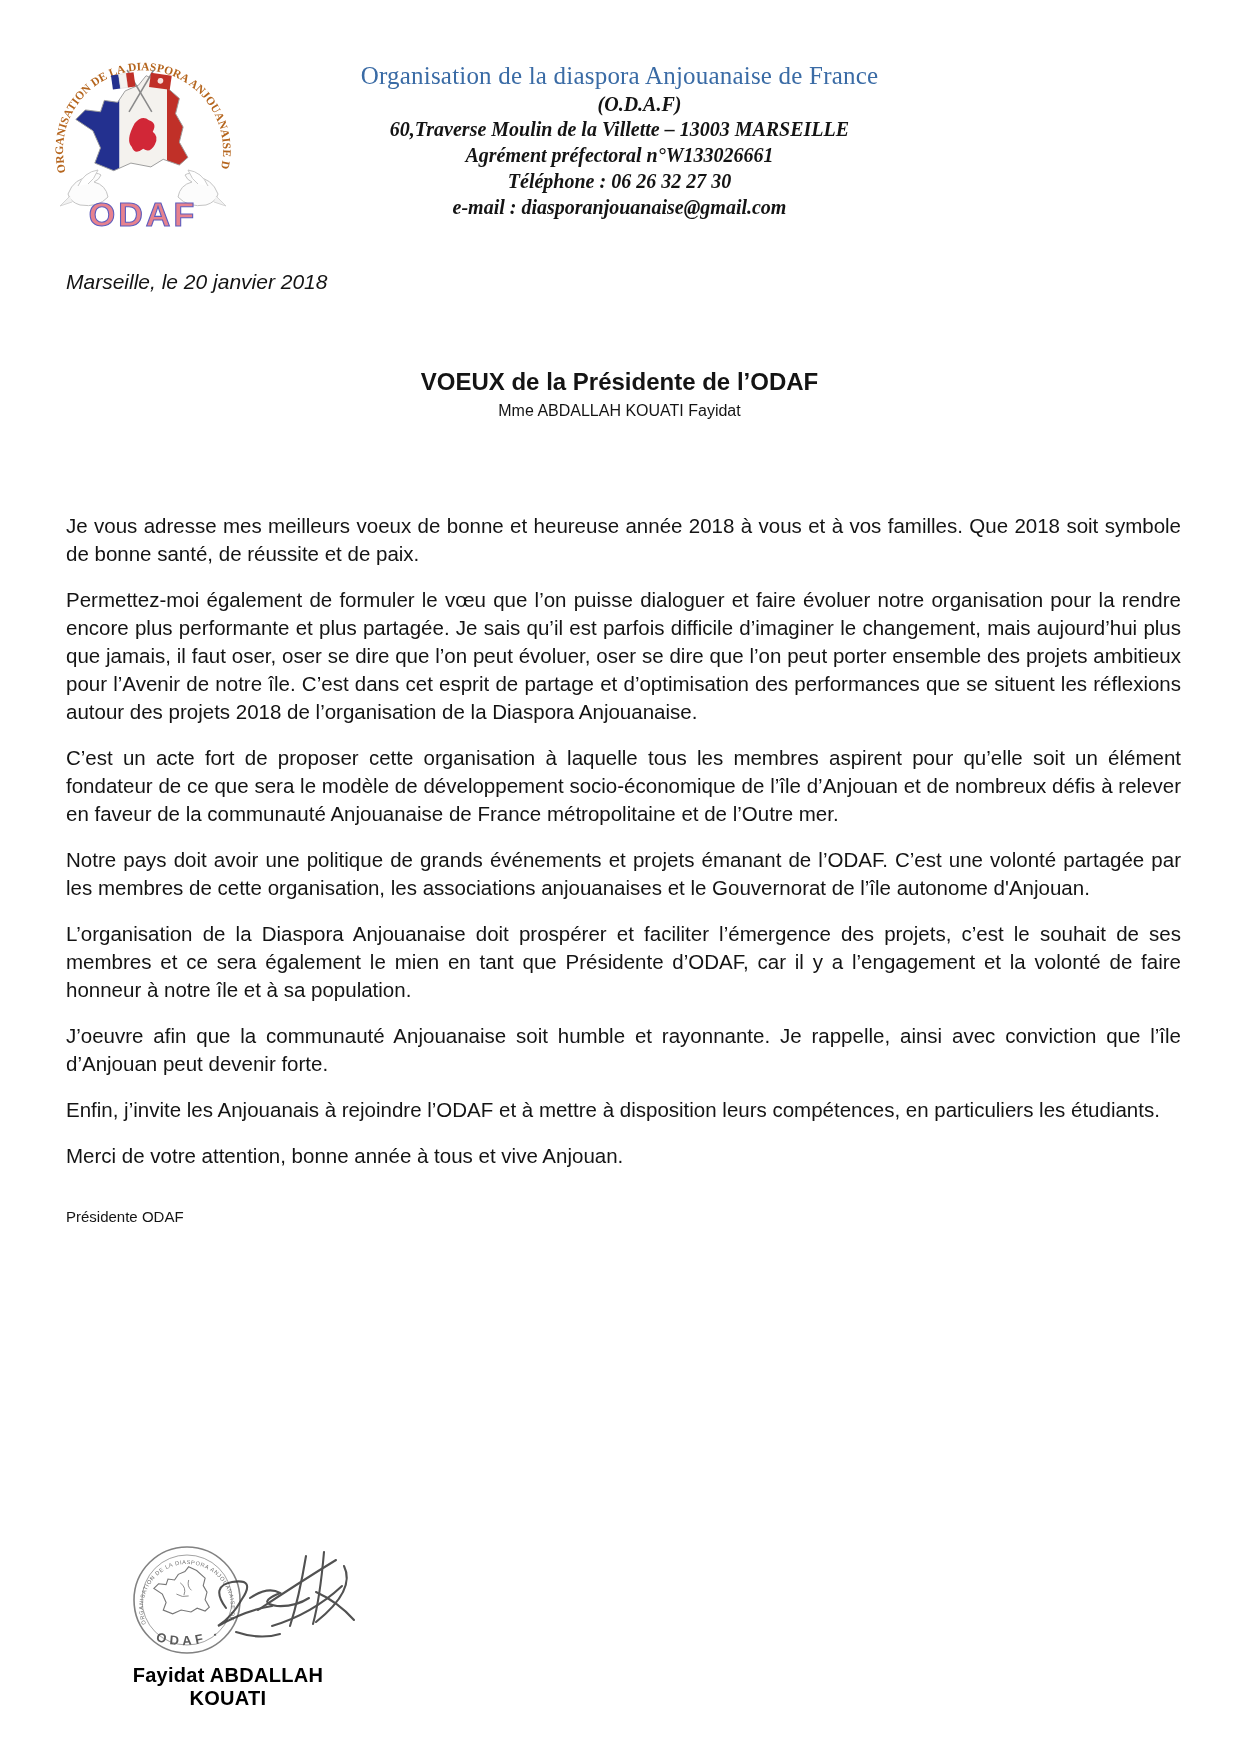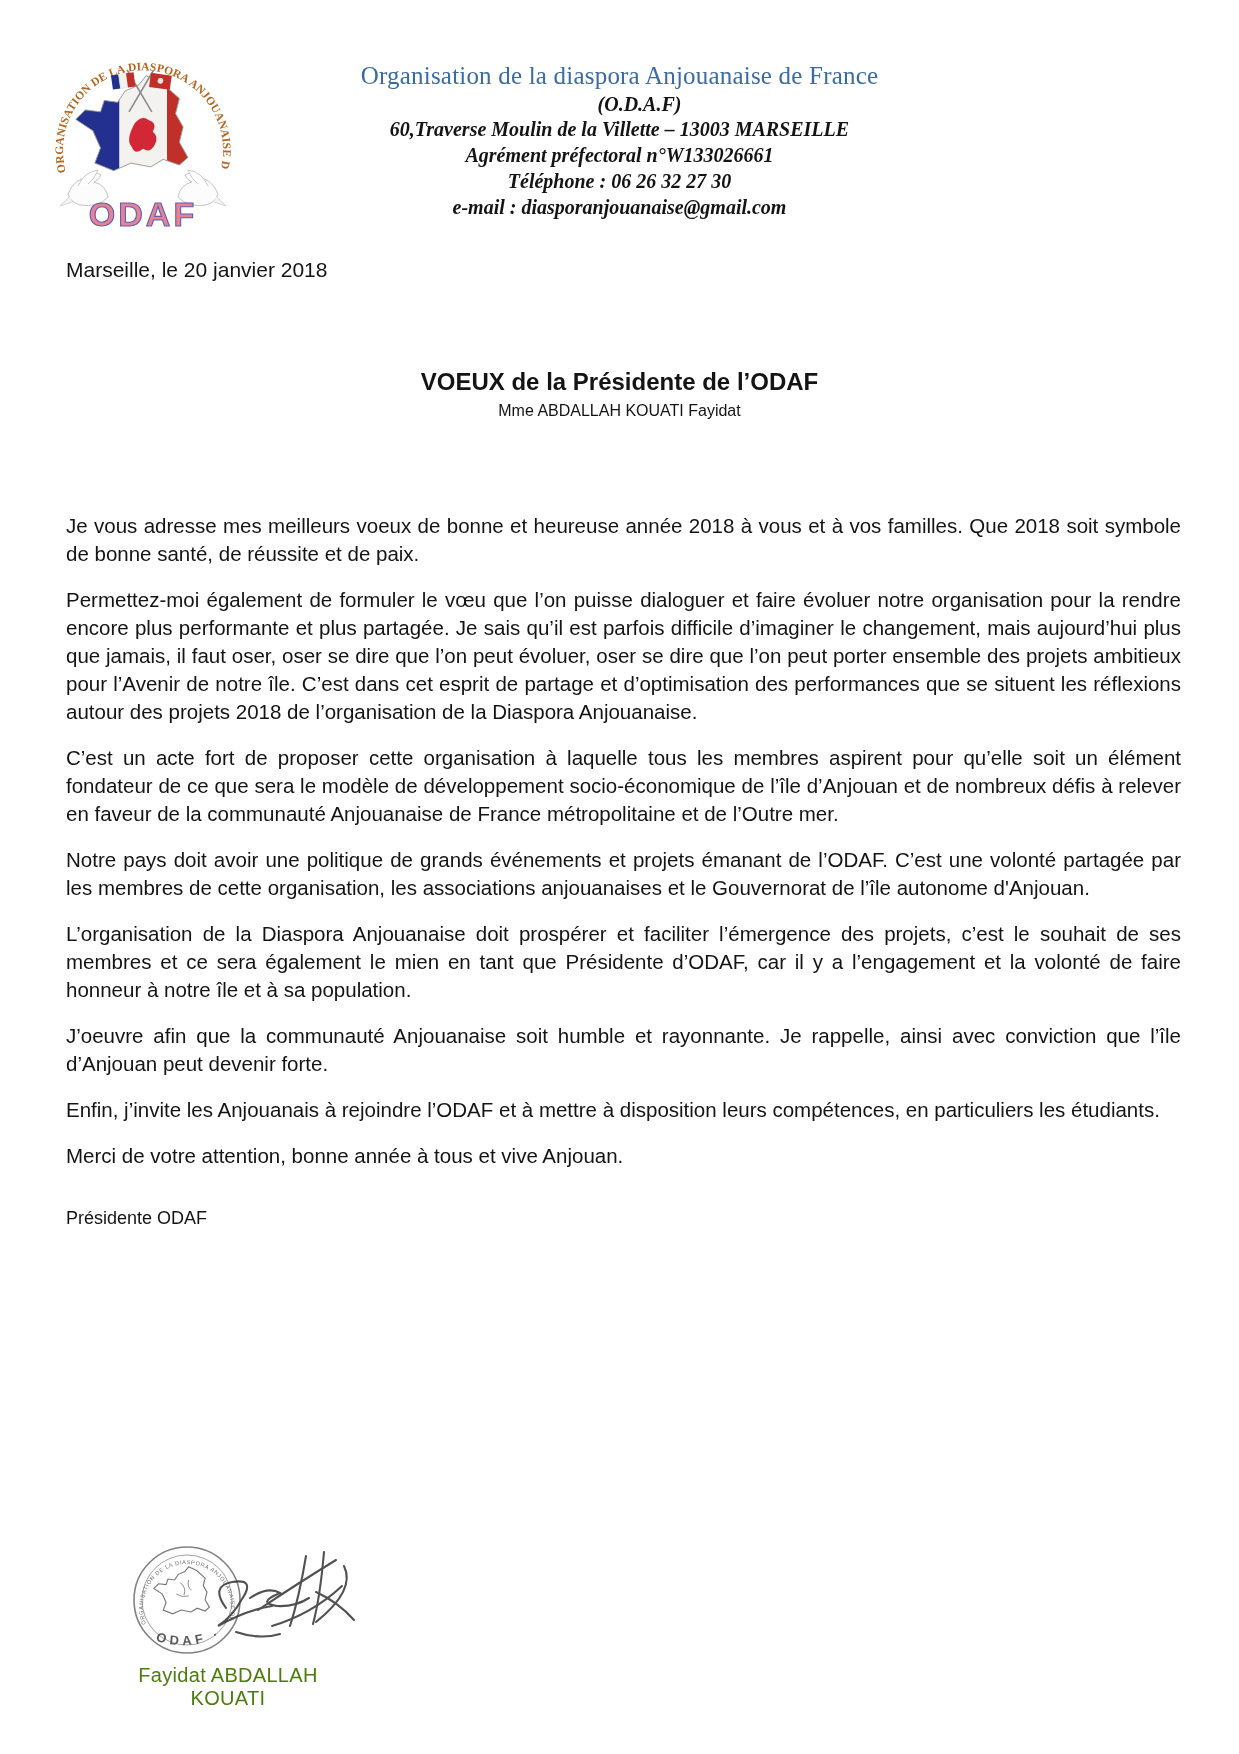--- a/index.html
+++ b/index.html
@@ -8,32 +8,32 @@
     font-family:"Liberation Sans",sans-serif;color:#141414;overflow:hidden;
   }
   
   .logo{position:absolute;left:52px;top:42px;width:182px;height:196px;}
   .letterhead{position:absolute;left:0;top:62px;width:100%;text-align:center;
     font-family:"Liberation Serif",serif;}
   .org-name{font-size:25px;color:#3a6ba5;letter-spacing:.2px;}
   .org-acronym{font-size:20px;font-weight:bold;font-style:italic;margin-top:3px;margin-left:40px;}
   .org-line{font-size:20px;font-weight:bold;font-style:italic;line-height:26px;}
   
-  .date-line{position:absolute;left:66px;top:258px;font-size:21px;}
+  .date-line{position:absolute;left:66px;top:270px;font-size:21px;font-style:italic;}
   .title-block{position:absolute;left:0;top:368px;width:100%;text-align:center;}
   .letter-title{font-size:24px;font-weight:bold;}
   .letter-subtitle{font-size:16px;margin-top:6px;}
   .main-text{position:absolute;left:66px;top:512px;width:1115px;}
   .greeting{font-size:20.5px;margin:0 0 20px 0;}
   .main-text p{font-size:20.5px;line-height:28px;text-align:justify;margin:0 0 18px 0;}
-  .role-line{font-size:18px;margin-top:38px;}
+  .role-line{font-size:15px;margin-top:38px;}
   
   .sig-block{position:absolute;left:110px;top:1538px;width:252px;height:132px;}
   .signatory-name{position:absolute;left:104px;top:1664px;width:248px;text-align:center;
-    font-size:20px;font-weight:normal;color:#4d7c0f;letter-spacing:.3px;}
+    font-size:20px;font-weight:bold;color:#000000;letter-spacing:.3px;}
 </style>
 </head>
 <body>
 
 <div class="page">
 
   <svg class="logo" viewBox="0 0 178 196">
     <defs>
       <path id="ringPath" d="M 12,130 A 80,80 0 1 1 166,130" fill="none"></path>
       <clipPath id="franceClip">

